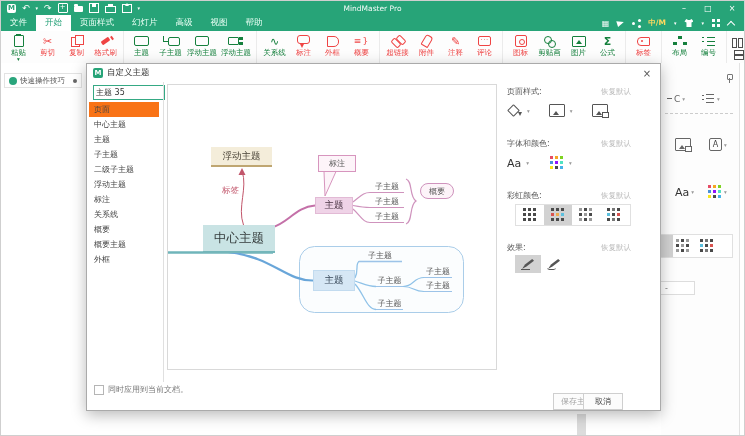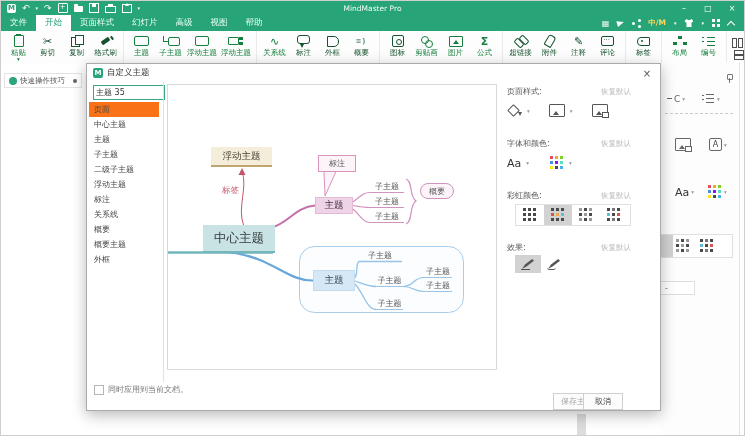--- a/index.html
+++ b/index.html
@@ -34,21 +34,21 @@
   .lang{color:#ffd95e;font-weight:bold;font-size:7.5px;}
   .tri-plane{width:0;height:0;border-top:3px solid transparent;border-bottom:3px solid transparent;border-left:7px solid #fff;transform:rotate(-18deg);}
   .share-dots{width:3px;height:3px;border-radius:50%;background:#fff;box-shadow:6px -3px 0 #fff,6px 3px 0 #fff;margin-right:5px;}
   .shirt{width:9px;height:8px;background:#fff;clip-path:polygon(20% 0,40% 14%,60% 14%,80% 0,100% 32%,78% 45%,78% 100%,22% 100%,22% 45%,0 32%);}
   .apps{width:3px;height:3px;background:#fff;box-shadow:5px 0 0 #fff,0 5px 0 #fff,5px 5px 0 #fff;margin:0 5px 5px 0;}
   .chevup{width:5px;height:5px;border-top:1.4px solid #fff;border-right:1.4px solid #fff;transform:rotate(-45deg);margin-top:3px;}
   
   .ribbon{position:absolute;left:0;top:30px;width:100%;height:32px;background:#fdfdfd;border-bottom:1px solid #e2e2e2;display:flex;align-items:stretch;}
   .rgroup{display:flex;align-items:flex-start;padding:2px 3px;border-right:1px solid #ebebeb;}
   .rbtn{display:flex;flex-direction:column;align-items:center;min-width:25px;padding:1px 2px;color:#15803d;cursor:default;}
-  .rbtn[data-disabled]{color:#14532d;font-family:Liberation Serif, serif;}
+  .rbtn[data-disabled]{color:#ef4444;}
   .ri{height:14px;width:18px;display:flex;align-items:center;justify-content:center;position:relative;font-size:11px;}
   .rlabel{font-size:7.5px;line-height:1.2;white-space:nowrap;color:inherit;}
   .rcaret{font-size:5.5px;line-height:1;color:inherit;}
   .rcaret:empty{display:none;}
   
   [data-icon="paste"]::before{content:"";width:8px;height:10px;border:1.2px solid;border-radius:1px;}
   [data-icon="paste"]::after{content:"";position:absolute;top:0;left:6px;width:5px;height:2px;background:currentColor;}
   [data-icon="cut"]::before{content:"✂";font-size:11px;}
   [data-icon="copy"]::before{content:"";position:absolute;left:3px;top:3px;width:7px;height:8px;border:1.1px solid;}
   [data-icon="copy"]::after{content:"";position:absolute;left:7px;top:1px;width:7px;height:8px;border:1.1px solid;background:#fdfdfd;}
@@ -316,60 +316,60 @@
       </div>
         <div class="rbtn" data-disabled="1">
         <span class="ri" data-icon="summary"></span>
         <span class="rlabel">概要</span>
 
       </div>
       </div>
     <div class="rgroup">
 
     <div class="rbtn" data-disabled="1">
+        <span class="ri" data-icon="link"></span>
+        <span class="rlabel">超链接</span>
+
+      </div>
+        <div class="rbtn" data-disabled="1">
+        <span class="ri" data-icon="attach"></span>
+        <span class="rlabel">附件</span>
+
+      </div>
+        <div class="rbtn" data-disabled="1">
+        <span class="ri" data-icon="note"></span>
+        <span class="rlabel">注释</span>
+
+      </div>
+        <div class="rbtn" data-disabled="1">
+        <span class="ri" data-icon="comment"></span>
+        <span class="rlabel">评论</span>
+
+      </div>
+      </div>
+    <div class="rgroup">
+
+    <div class="rbtn" data-disabled="1">
         <span class="ri" data-icon="badge"></span>
         <span class="rlabel">图标</span>
 
       </div>
         <div class="rbtn">
         <span class="ri" data-icon="clipart"></span>
         <span class="rlabel">剪贴画</span>
 
       </div>
         <div class="rbtn">
         <span class="ri" data-icon="picture"></span>
         <span class="rlabel">图片</span>
 
       </div>
         <div class="rbtn">
         <span class="ri" data-icon="formula"></span>
         <span class="rlabel">公式</span>
-
-      </div>
-      </div>
-    <div class="rgroup">
-
-    <div class="rbtn" data-disabled="1">
-        <span class="ri" data-icon="link"></span>
-        <span class="rlabel">超链接</span>
-
-      </div>
-        <div class="rbtn" data-disabled="1">
-        <span class="ri" data-icon="attach"></span>
-        <span class="rlabel">附件</span>
-
-      </div>
-        <div class="rbtn" data-disabled="1">
-        <span class="ri" data-icon="note"></span>
-        <span class="rlabel">注释</span>
-
-      </div>
-        <div class="rbtn" data-disabled="1">
-        <span class="ri" data-icon="comment"></span>
-        <span class="rlabel">评论</span>
 
       </div>
       </div>
     <div class="rgroup">
 
     <div class="rbtn" data-disabled="1">
         <span class="ri" data-icon="tag"></span>
         <span class="rlabel">标签</span>
 
       </div>

